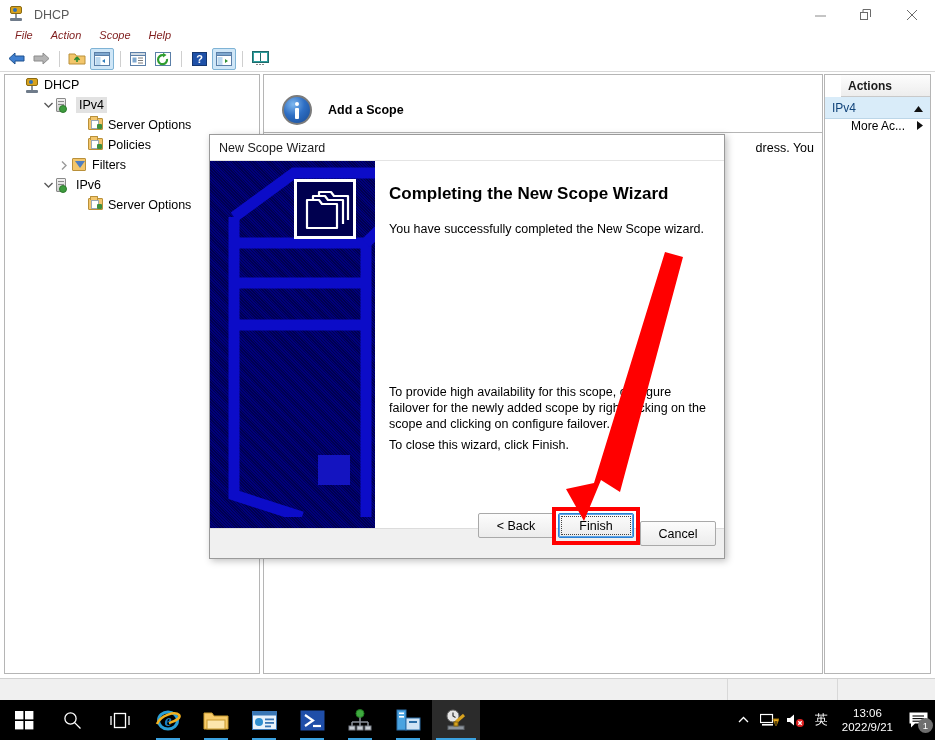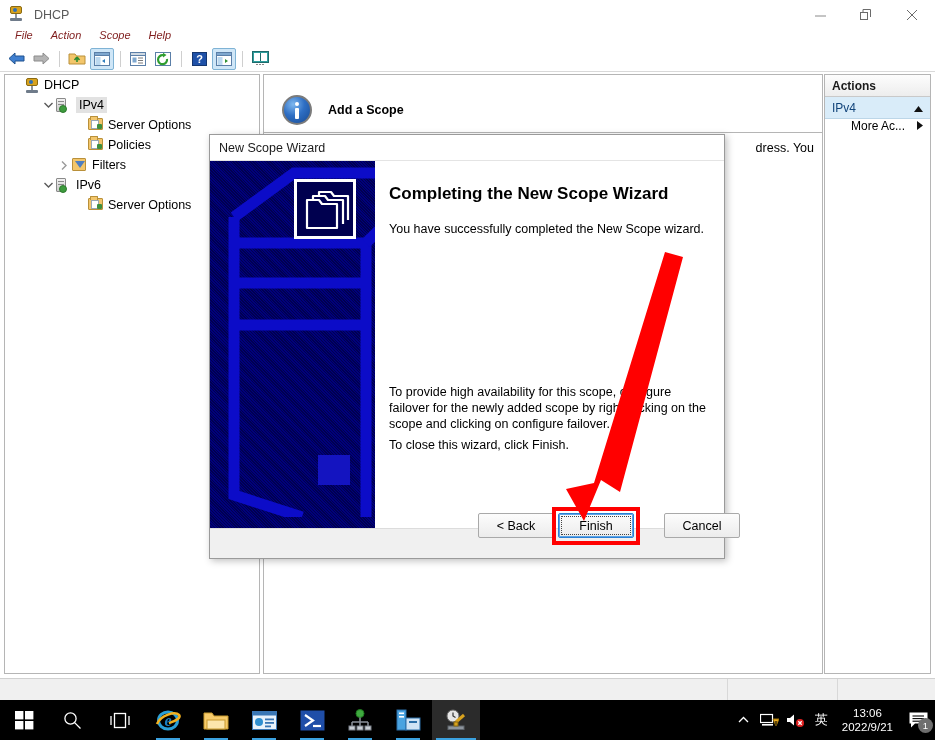--- a/index.html
+++ b/index.html
@@ -158,21 +158,21 @@
   }
   .bg-box {
     position: absolute; left: 0px; top: 57px; width: 559px; height: 609px;
     border-top: 1px solid #b5b5b5;
   }
 
   
   .act-head {
     height: 22px; background: linear-gradient(#fdfdfd,#ededed);
     border-bottom: 1px solid #c9c9c9; display: flex; align-items: center;
-    padding-left: 7px; font-size: 12px; font-weight: bold; color: #1b1b1b;
+    padding-left: 7px; font-size: 12px; font-weight: bold; color: #1b1b1b; margin-left: 16px;
   }
   .act-sec {
     height: 22px; background: #d9ecf9; border-bottom: 1px solid #bcd6e8;
     display: flex; align-items: center; padding: 0 7px;
     font-size: 12px; color: #12447a;
   }
   .act-sec .sp { flex: 1; }
   .act-row {
     height: 24px; display: flex; align-items: flex-start; padding: 0 7px;
     font-size: 12px; color: #000;
@@ -243,21 +243,21 @@
   }
   .btn-back { left: 268px; }
   .btn-finish {
     left: 348px; border: 1px solid #2a7fd4;
     box-shadow: inset 0 0 0 1px #5ba3e5;
   }
   .btn-finish .focusrect {
     position: absolute; left: 2px; top: 2px; right: 2px; bottom: 2px;
     border: 1px dotted #444;
   }
-  .btn-cancel { left: 454px; }
+  .btn-cancel { left: 430px; margin-top: 8px; }
   .btn span { position: relative; z-index: 2; }
 
   
   .redbox {
     position: absolute; left: 342px; top: -22px; width: 88px; height: 38px;
     border: 4px solid #ff0000; pointer-events: none; z-index: 5;
   }
   .redarrow {
     position: absolute; left: 0; top: 0; width: 935px; height: 740px;
     pointer-events: none; z-index: 6;

